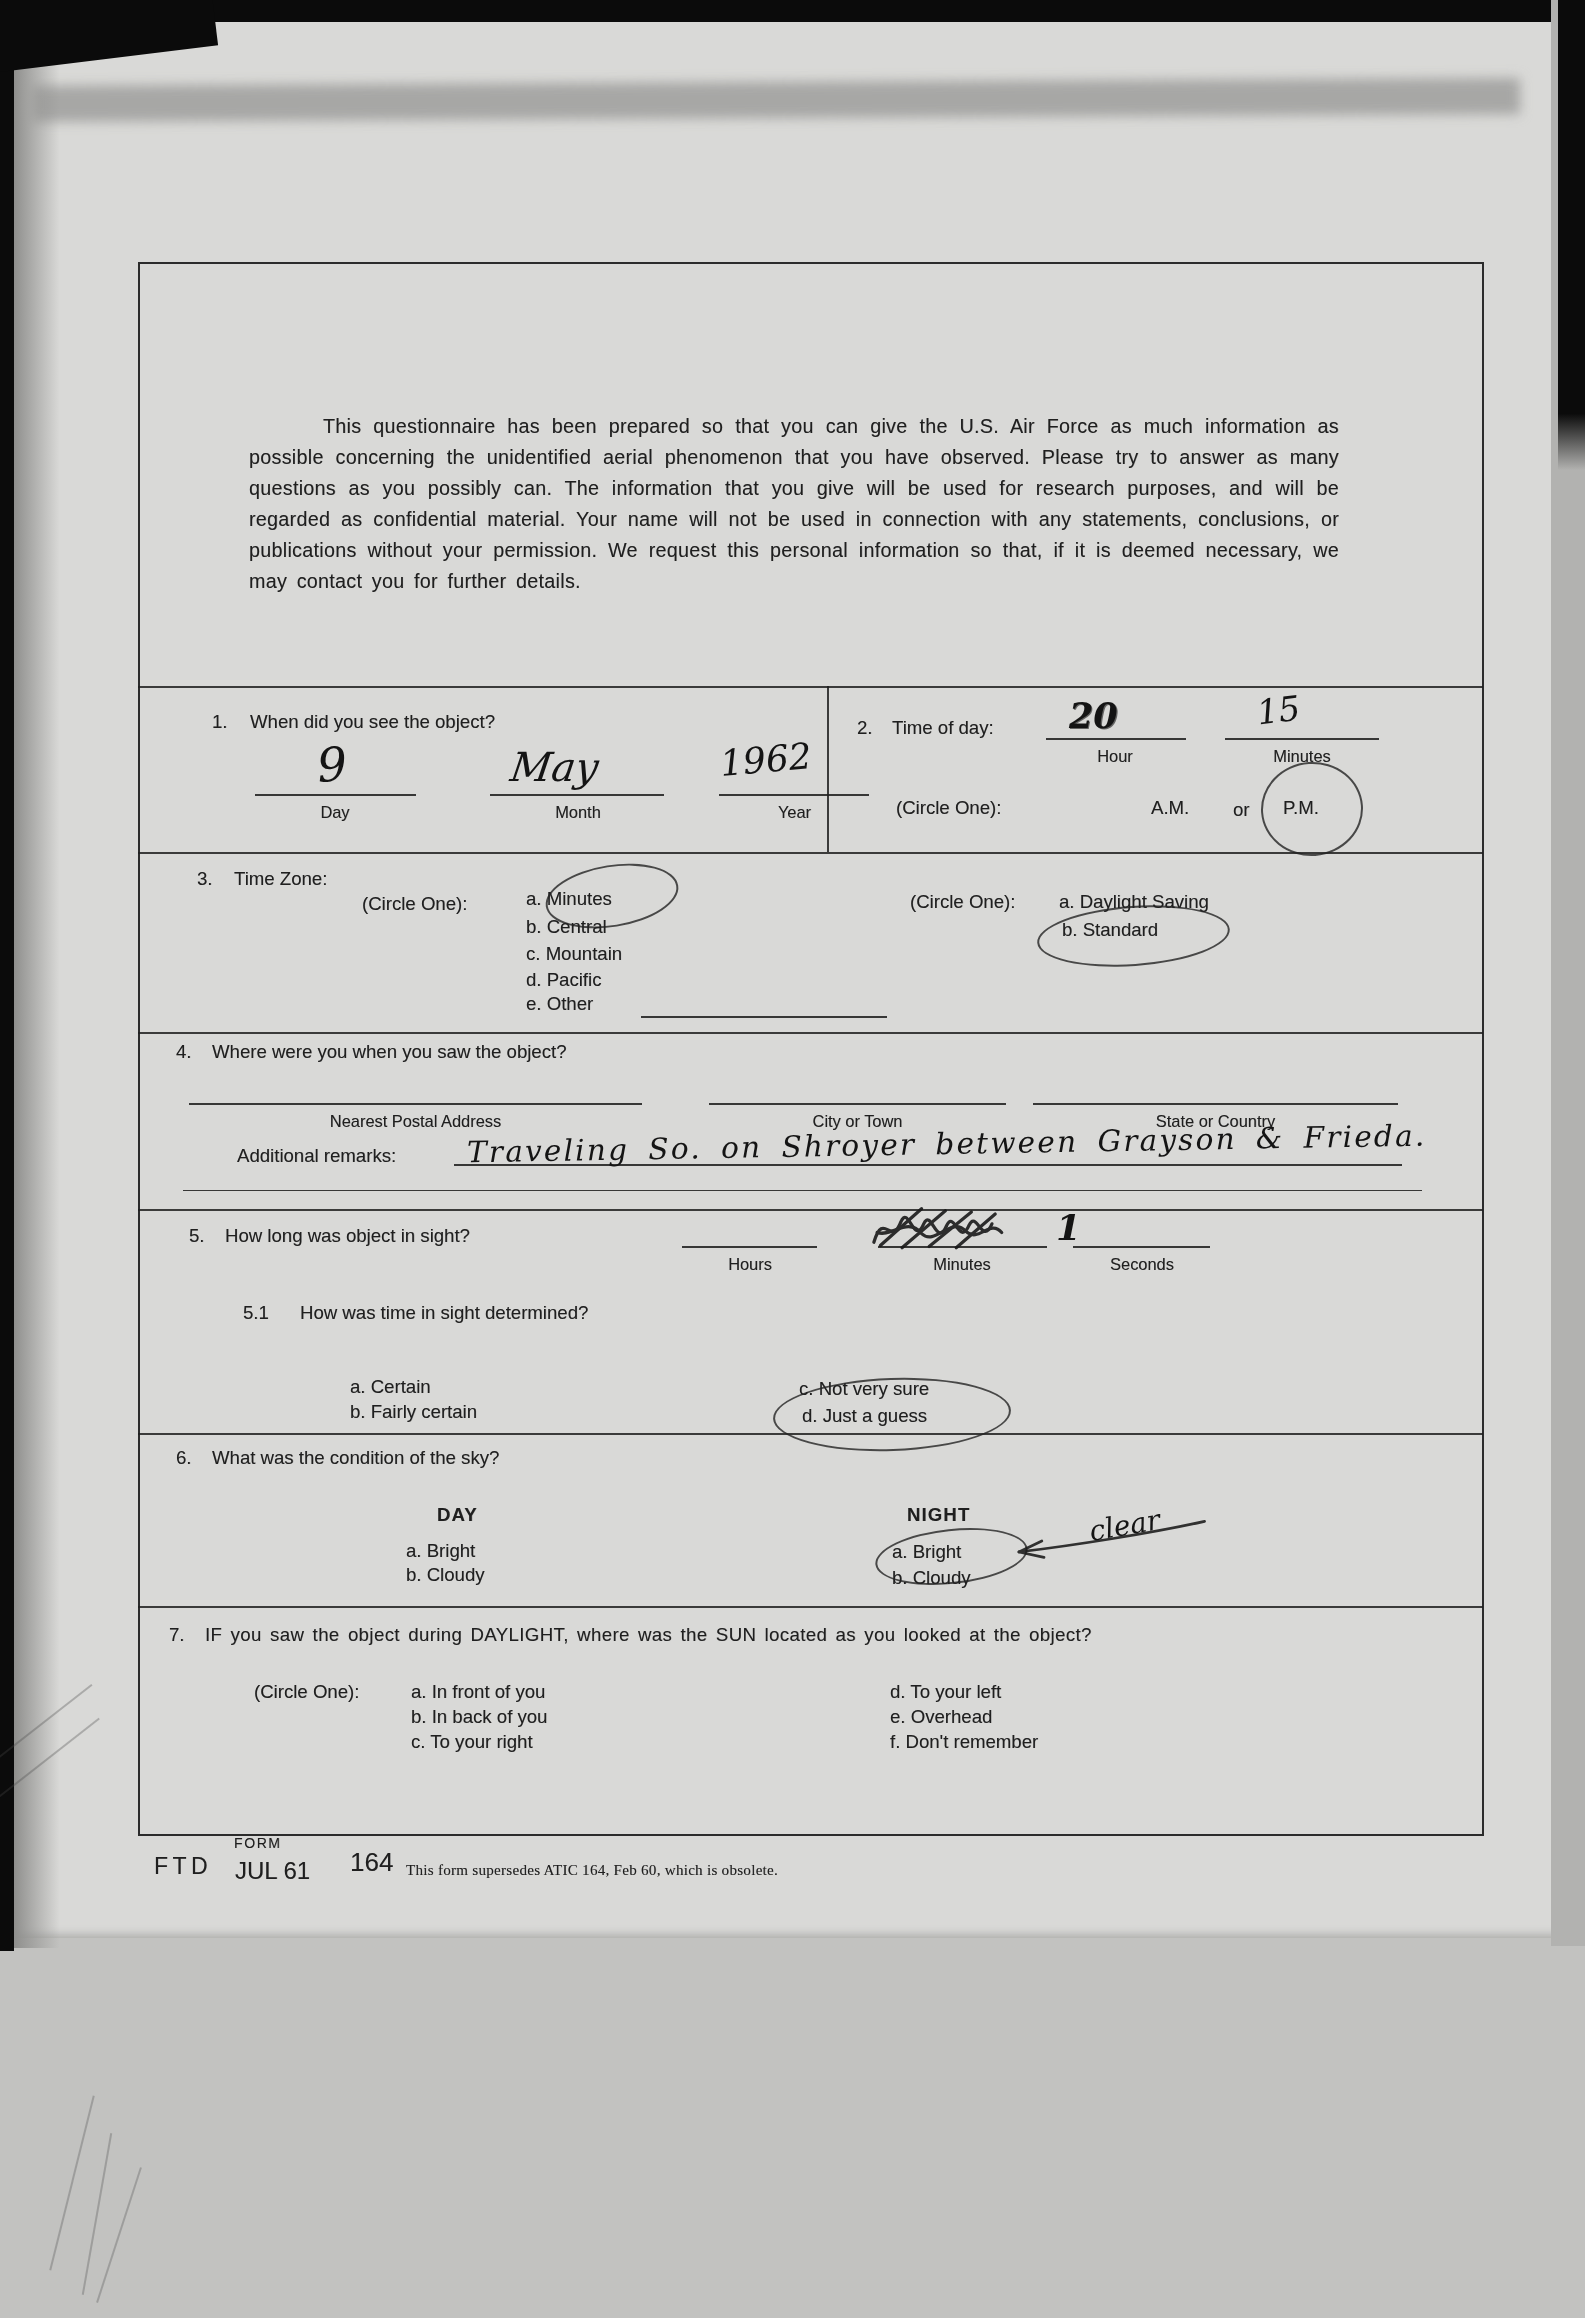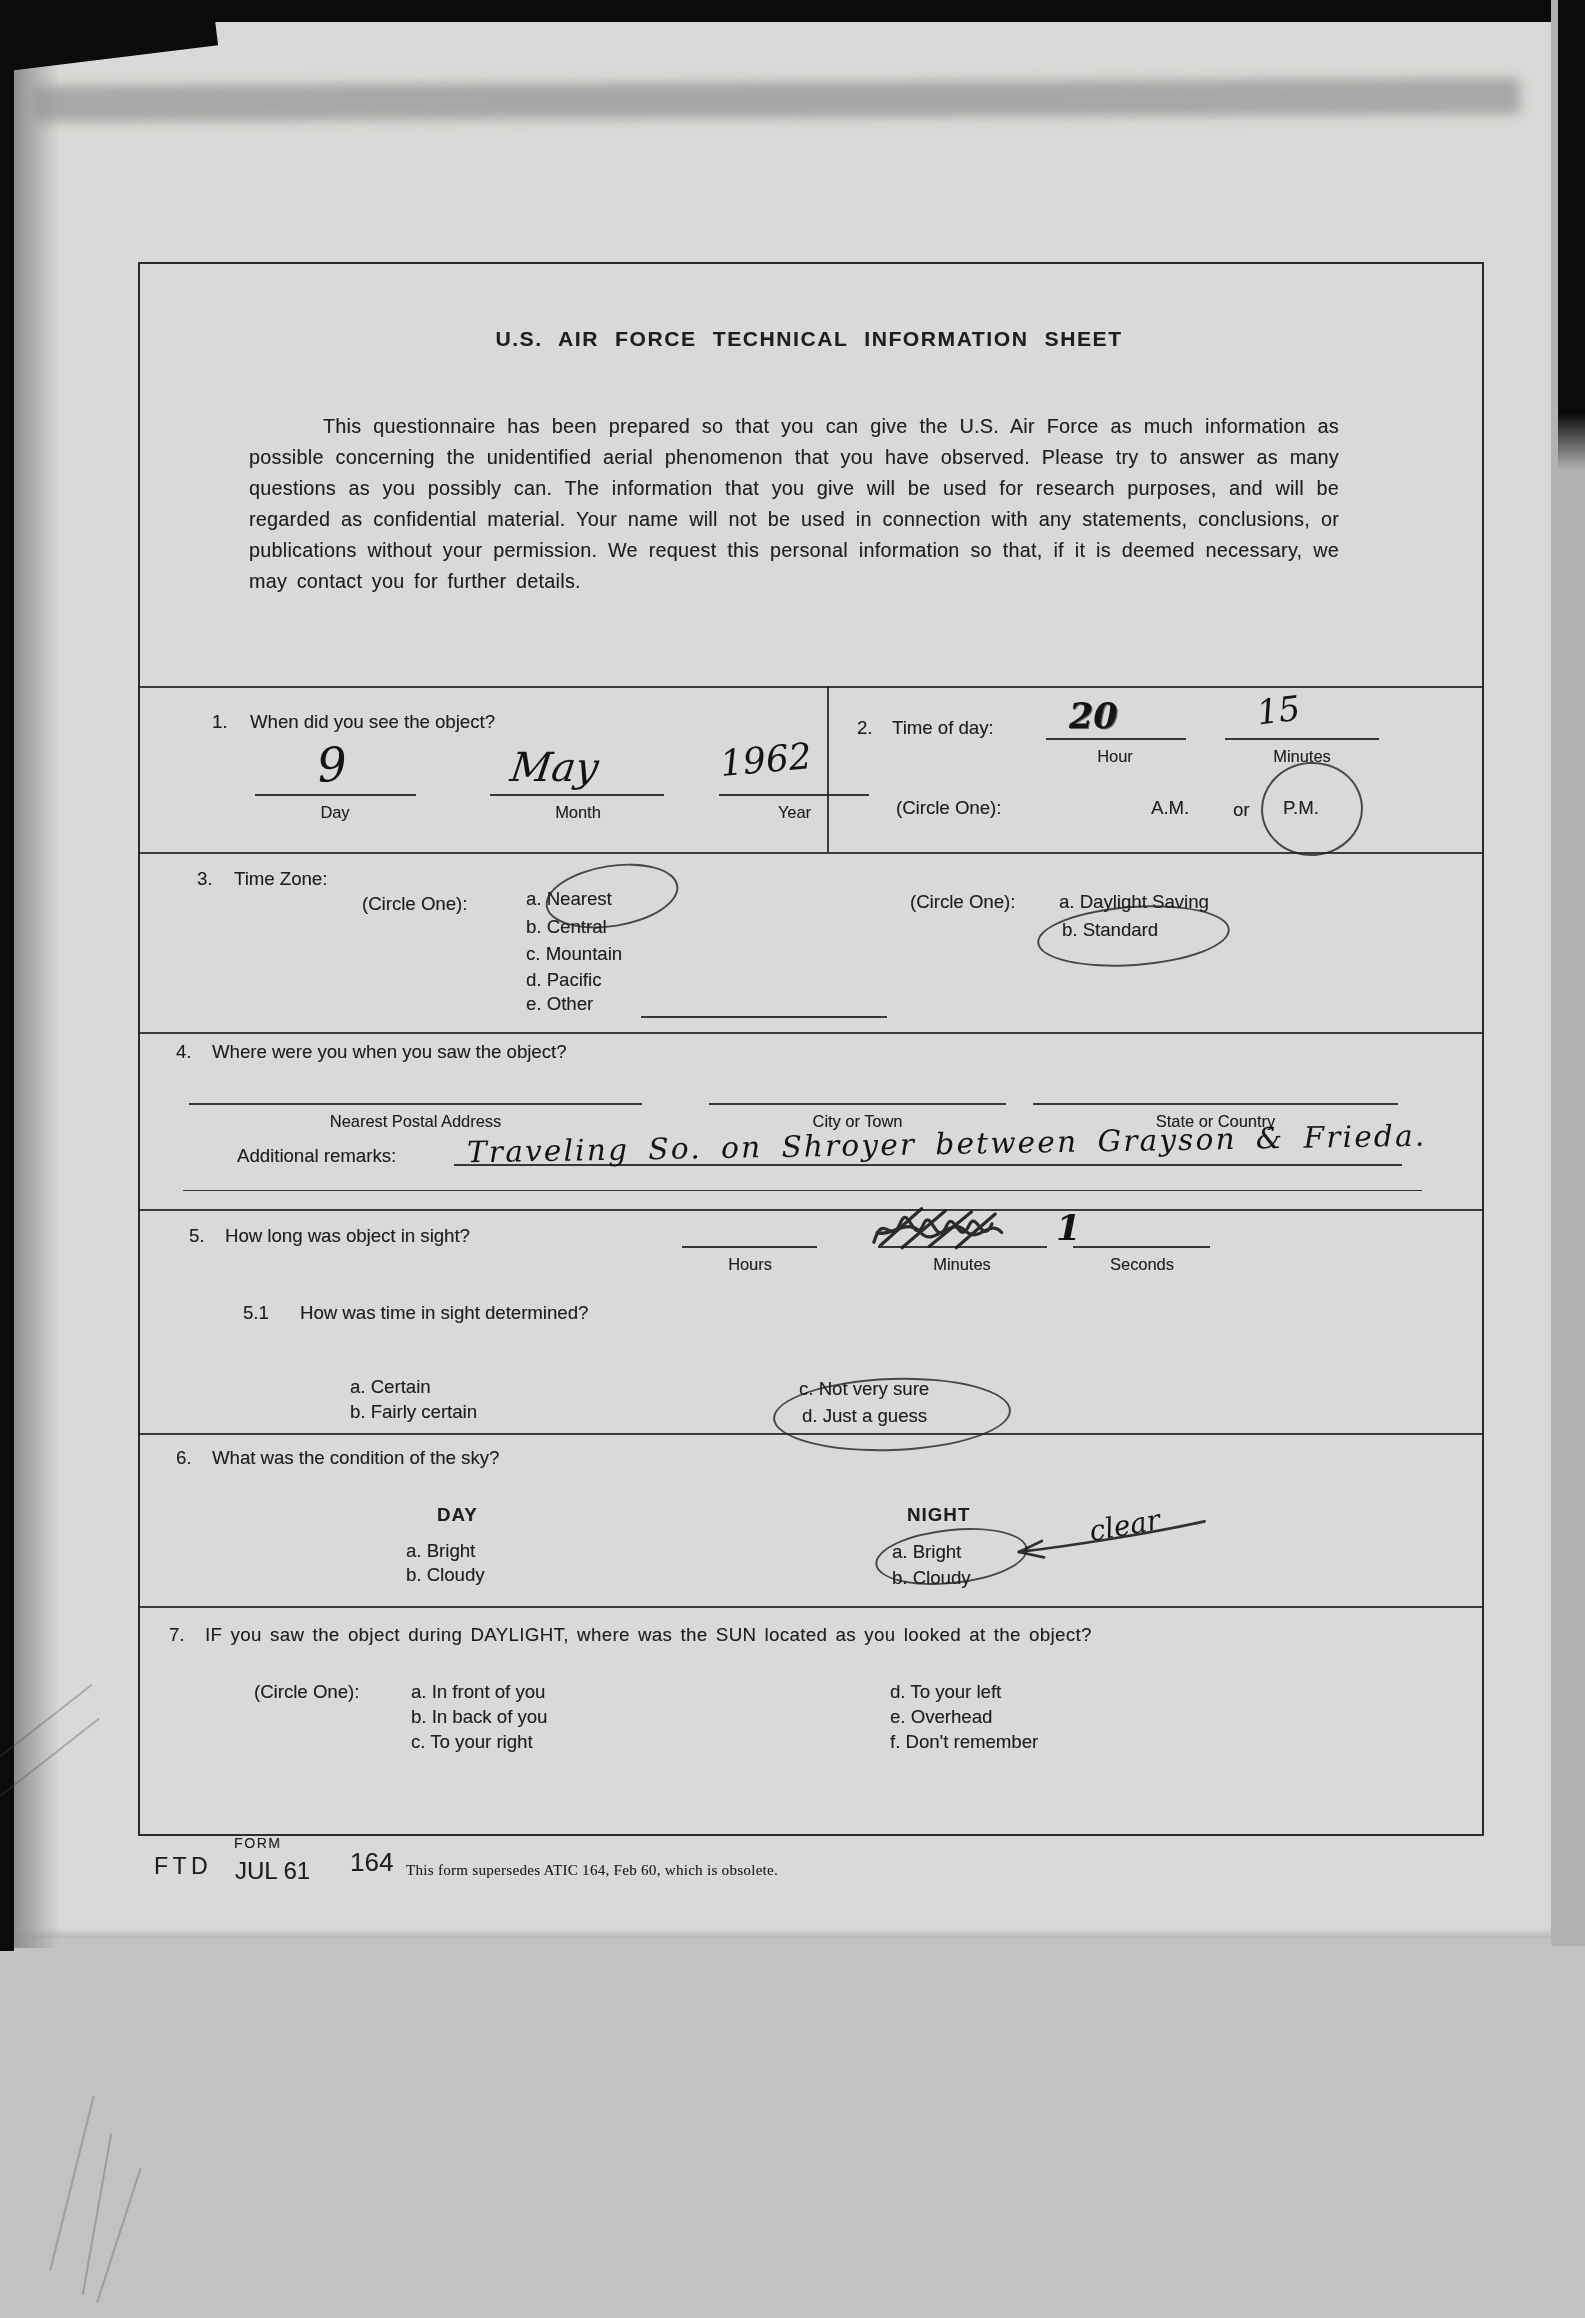--- a/index.html
+++ b/index.html
@@ -60,21 +60,20 @@
 
   <div class="abs form-border"></div>
   <div class="abs sec" style="top:686px;"></div>
   <div class="abs sec" style="top:852px;"></div>
   <div class="abs sec" style="top:1032px;"></div>
   <div class="abs sec" style="top:1209px;"></div>
   <div class="abs sec" style="top:1433px;"></div>
   <div class="abs sec" style="top:1606px;"></div>
   <div class="abs vdiv"></div>
 
-  <div class="t title" style="left:138px;top:327px;width:1342px;">U.S. AIR FORCE TECHNICAL INFORMATION SHEET</div>
   <div class="t para" style="left:249px;top:411px;width:1090px;">This questionnaire has been prepared so that you can give the U.S. Air Force as much information as possible concerning the unidentified aerial phenomenon that you have observed. Please try to answer as many questions as you possibly can. The information that you give will be used for research purposes, and will be regarded as confidential material. Your name will not be used in connection with any statements, conclusions, or publications without your permission. We request this personal information so that, if it is deemed necessary, we may contact you for further details.</div>
 
   <div class="t" style="left:212px;top:711px;">1.</div>
   <div class="t" style="left:250px;top:711px;">When did you see the object?</div>
   <div class="hw" style="left:317px;top:737px;font-size:47px;transform:rotate(-4deg);">9</div>
   <div class="hw" style="left:511px;top:744px;font-size:40px;transform:skewX(-8deg);">May</div>
   <div class="hw" style="left:720px;top:739px;font-size:36px;transform:rotate(-5deg);">1962</div>
   <div class="ln" style="left:255px;top:794px;width:161px;"></div>
   <div class="ln" style="left:490px;top:794px;width:174px;"></div>
   <div class="ln" style="left:719px;top:794px;width:150px;"></div>
@@ -92,21 +91,21 @@
   <div class="t small ctr" style="left:1224px;top:747px;width:156px;">Minutes</div>
   <div class="t" style="left:896px;top:797px;">(Circle One):</div>
   <div class="t" style="left:1151px;top:797px;">A.M.</div>
   <div class="t" style="left:1233px;top:799px;">or</div>
   <div class="t" style="left:1283px;top:797px;">P.M.</div>
   <div class="circ" style="left:1261px;top:762px;width:98px;height:90px;transform:rotate(-4deg);"></div>
 
   <div class="t" style="left:197px;top:868px;">3.</div>
   <div class="t" style="left:234px;top:868px;">Time Zone:</div>
   <div class="t" style="left:362px;top:893px;">(Circle One):</div>
-  <div class="t" style="left:526px;top:888px;">a. Nearest</div>
+  <div class="t" style="left:526px;top:888px;">a. Minutes</div>
   <div class="t" style="left:526px;top:916px;">b. Central</div>
   <div class="t" style="left:526px;top:943px;">c. Mountain</div>
   <div class="t" style="left:526px;top:969px;">d. Pacific</div>
   <div class="t" style="left:526px;top:993px;">e. Other</div>
   <div class="ln" style="left:641px;top:1016px;width:246px;"></div>
   <div class="circ" style="left:545px;top:865px;width:130px;height:58px;transform:rotate(-9deg);"></div>
   <div class="t" style="left:910px;top:891px;">(Circle One):</div>
   <div class="t" style="left:1059px;top:891px;">a. Daylight Saving</div>
   <div class="t" style="left:1062px;top:919px;">b. Standard</div>
   <div class="circ" style="left:1037px;top:906px;width:189px;height:56px;transform:rotate(-4deg);"></div>

